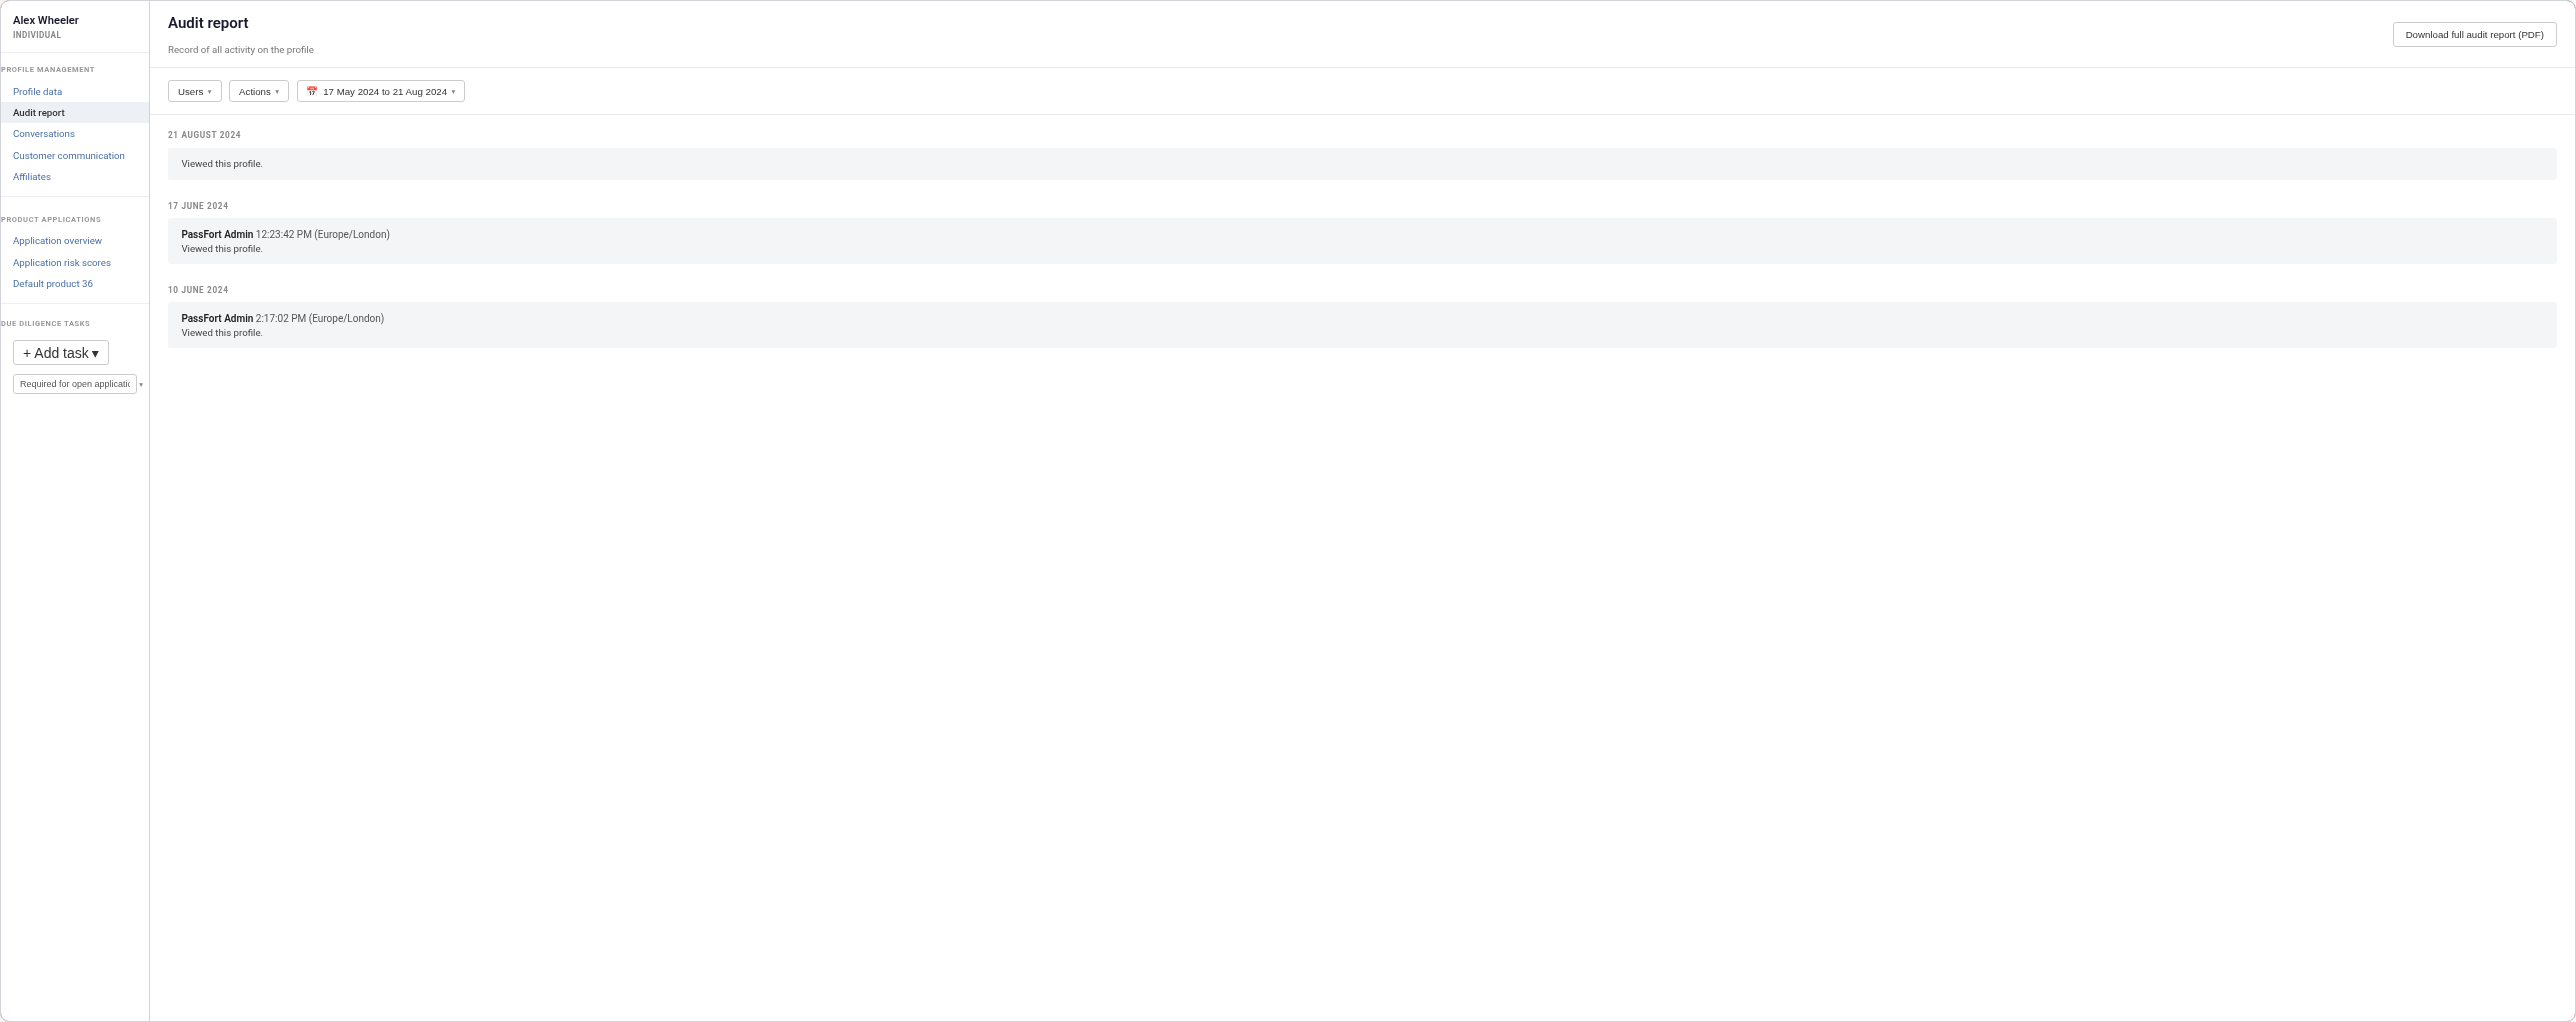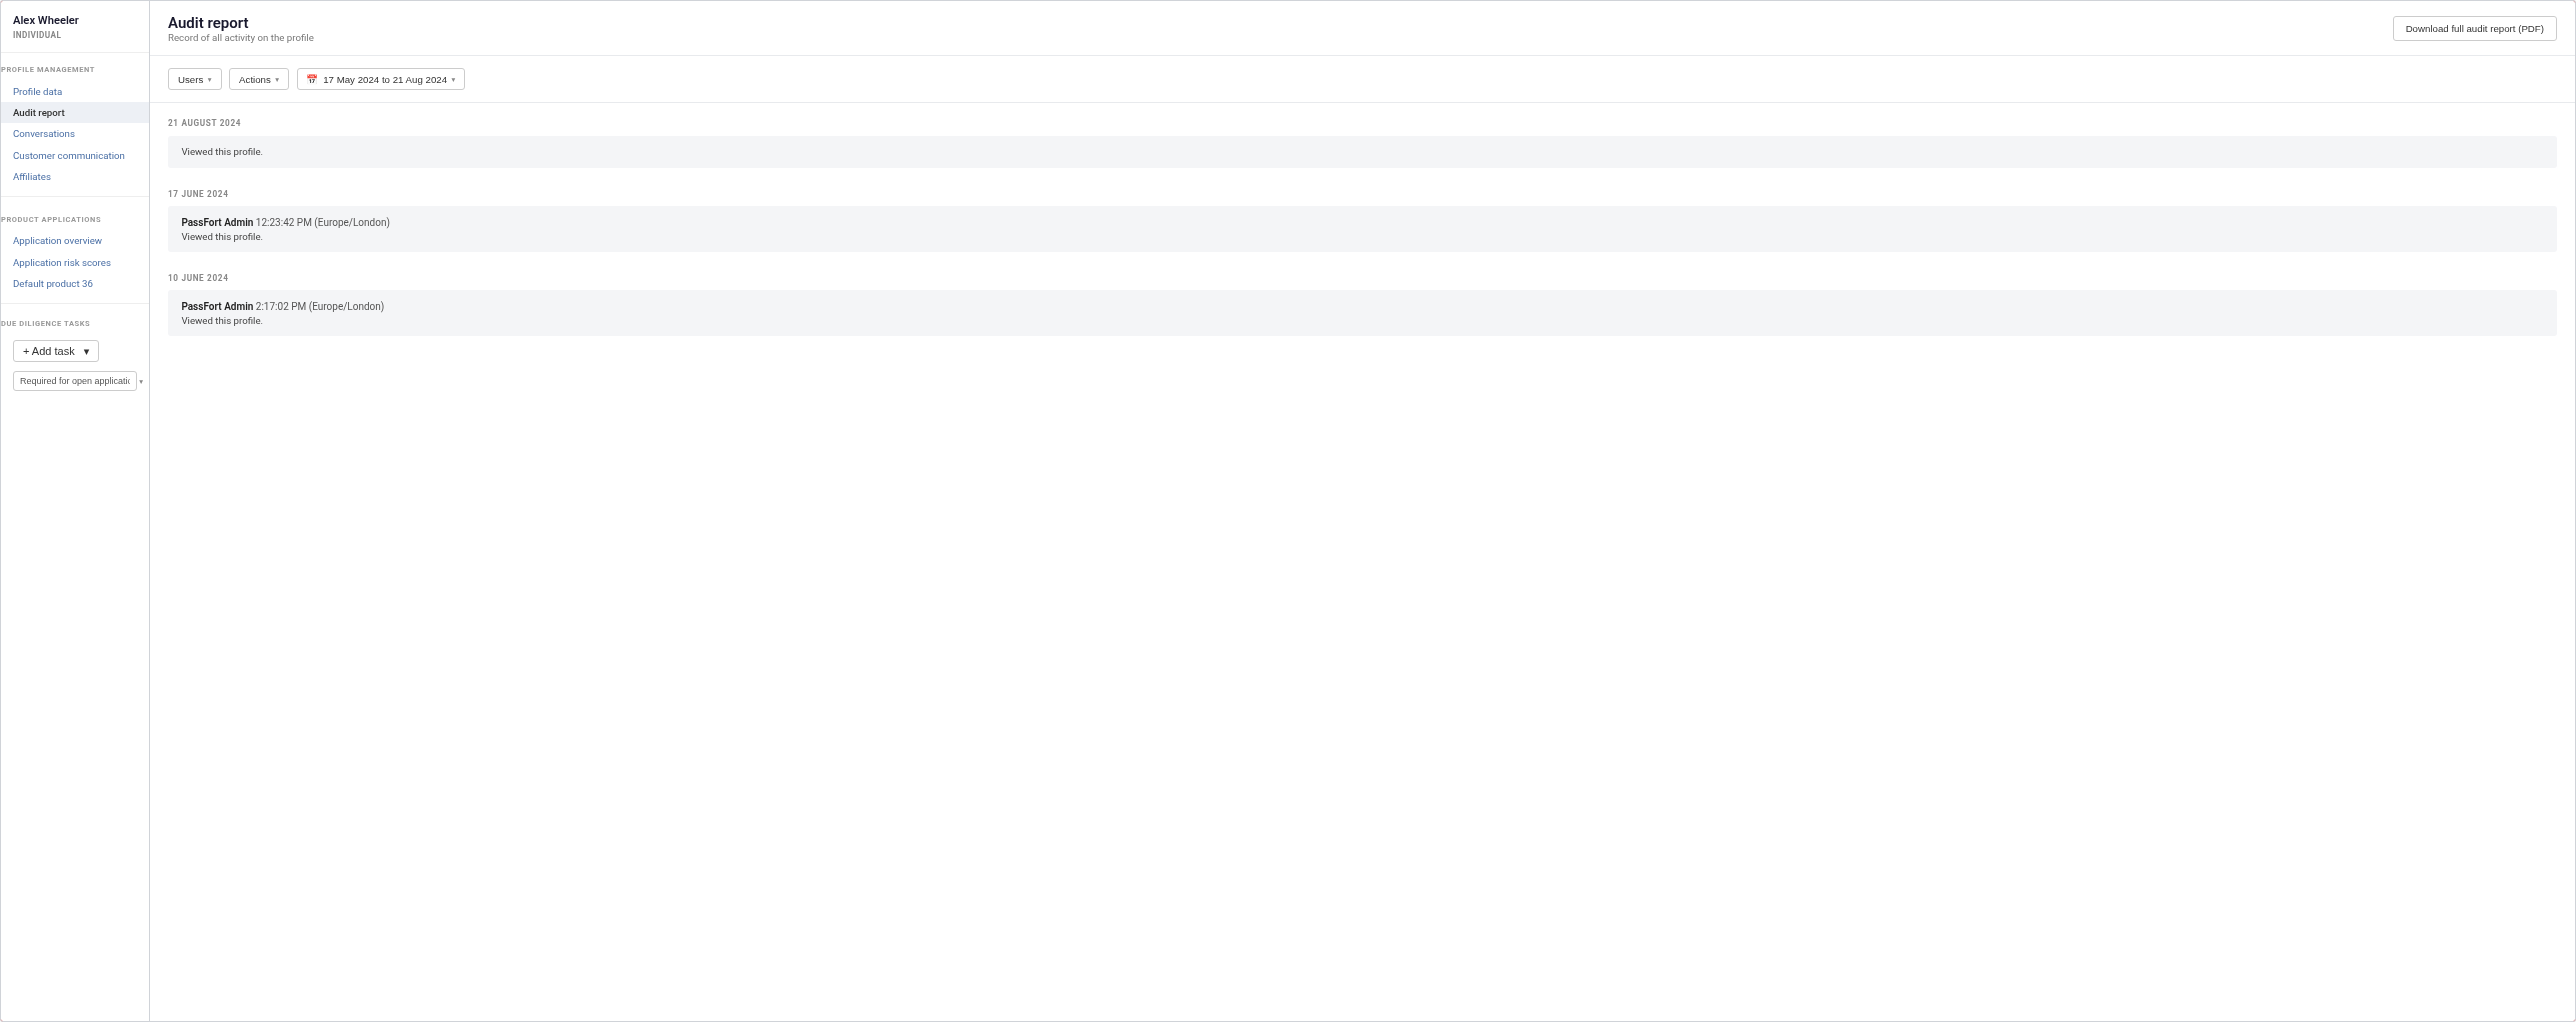--- a/index.html
+++ b/index.html
@@ -13,21 +13,21 @@
       font-size: 10.4px;
       background: #f5f6f7;
       color: #333;
     }
 
     .app-wrapper {
       display: flex;
       height: 100vh;
       background: #b91c1c;
       border: 0.7px solid #d0d3d8;
-      border-radius: 3px;
+      border-radius: 9px;
       overflow: hidden;
     }
 
     
     .sidebar {
       width: 149px;
       min-width: 149px;
       background: #fff;
       border-right: 0.7px solid #d0d3d8;
       display: flex;
@@ -86,27 +86,27 @@
 
     .sidebar-divider {
       height: 0.7px;
       background: #eee;
       margin: 6px 0;
     }
 
     .sidebar-add-task {
       display: inline-flex;
       align-items: center;
-      gap: 9px;
+      gap: 3px;
       margin: 6px 12px 6px;
       padding: 3.7px 9px;
       border: 0.7px solid #ccc;
       border-radius: 3px;
       background: #fff;
-      font-size: 11px;
+      font-size: 14px;
       color: #333;
       cursor: pointer;
     }
 
     .sidebar-select {
       margin: 3px 12px;
       width: calc(100% - 24px);
       padding: 3.7px 6px;
       border: 0.7px solid #ccc;
       border-radius: 3px;
@@ -140,21 +140,21 @@
 
     .main-header-title {
       font-size: 15px;
       font-weight: 600;
       color: #1a1a2e;
     }
 
     .main-header-subtitle {
       font-size: 9.7px;
       color: #777;
-      margin-top: 0;
+      margin-top: 12px;
     }
 
     .download-btn {
       padding: 6px 12px;
       border: 0.7px solid #ccc;
       border-radius: 3px;
       background: #fff;
       font-size: 9.7px;
       color: #333;
       cursor: pointer;

